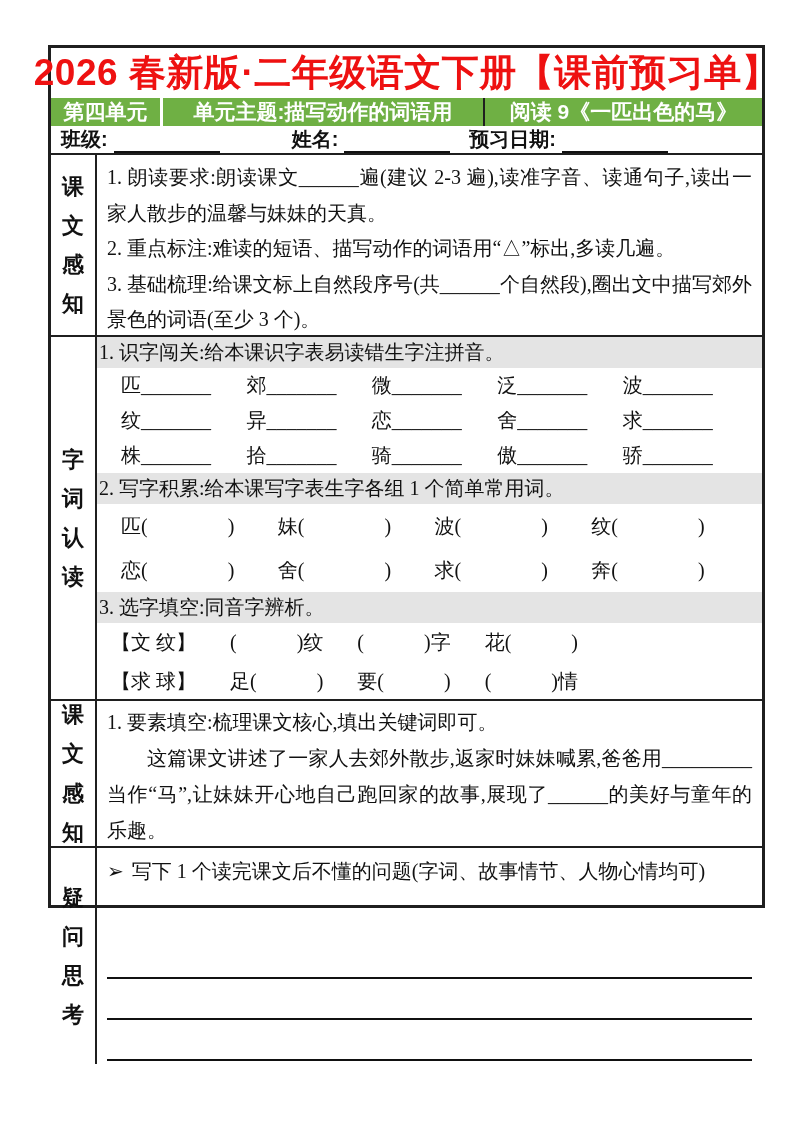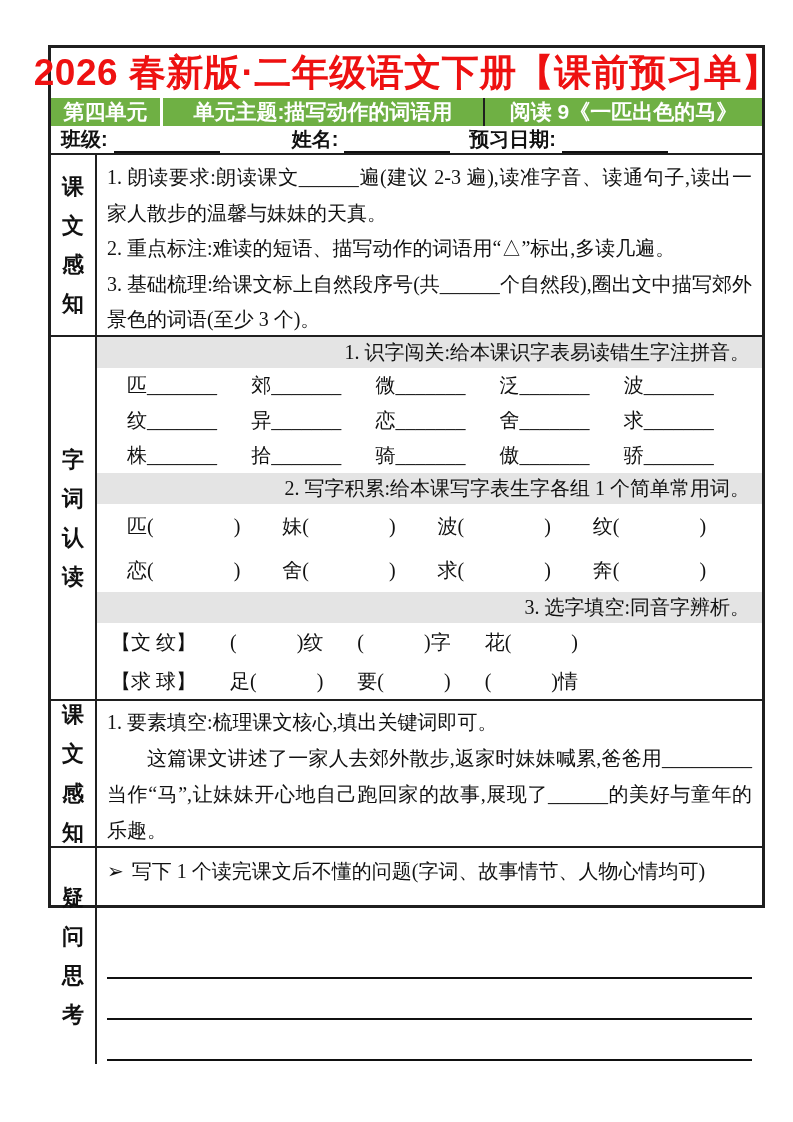--- a/index.html
+++ b/index.html
@@ -56,23 +56,23 @@
   }
   .content { flex:1; font-size:20px; overflow:hidden; }
   
   .sec-reading { height:182px; }
   .sec-reading .content { padding:5px 10px 0 10px; }
   .sec-reading p { margin:0; line-height:35.5px; text-align:justify; }
   
   .sec-words { height:364px; }
   .sec-words .content { padding:0; }
   .strip {
-    background:#e4e4e4; padding:3px 12px; line-height:25px; white-space:nowrap;text-align:right;
-  }
-  .char-row { display:flex; padding:0 14px 0 30px; }
+    background:#e4e4e4; padding:3px 2px; line-height:25px; white-space:nowrap;
+  }
+  .char-row { display:flex; padding:0 14px 0 24px; }
   .char-row span { flex:1; white-space:nowrap; }
   .pinyin-row { line-height:35px; }
   .pinyin-row:first-of-type { margin-top:4px; }
   .write-row { line-height:44px; }
   .choose-row { display:flex; gap:34px; padding-left:14px; line-height:39px; white-space:nowrap; }
   .choose-row:first-of-type { margin-top:2px; }
   
   .sec-comprehension { height:147px; }
   .sec-comprehension .content { padding:4px 10px 0 10px; }
   .sec-comprehension .instr { margin:0; line-height:35px; }

